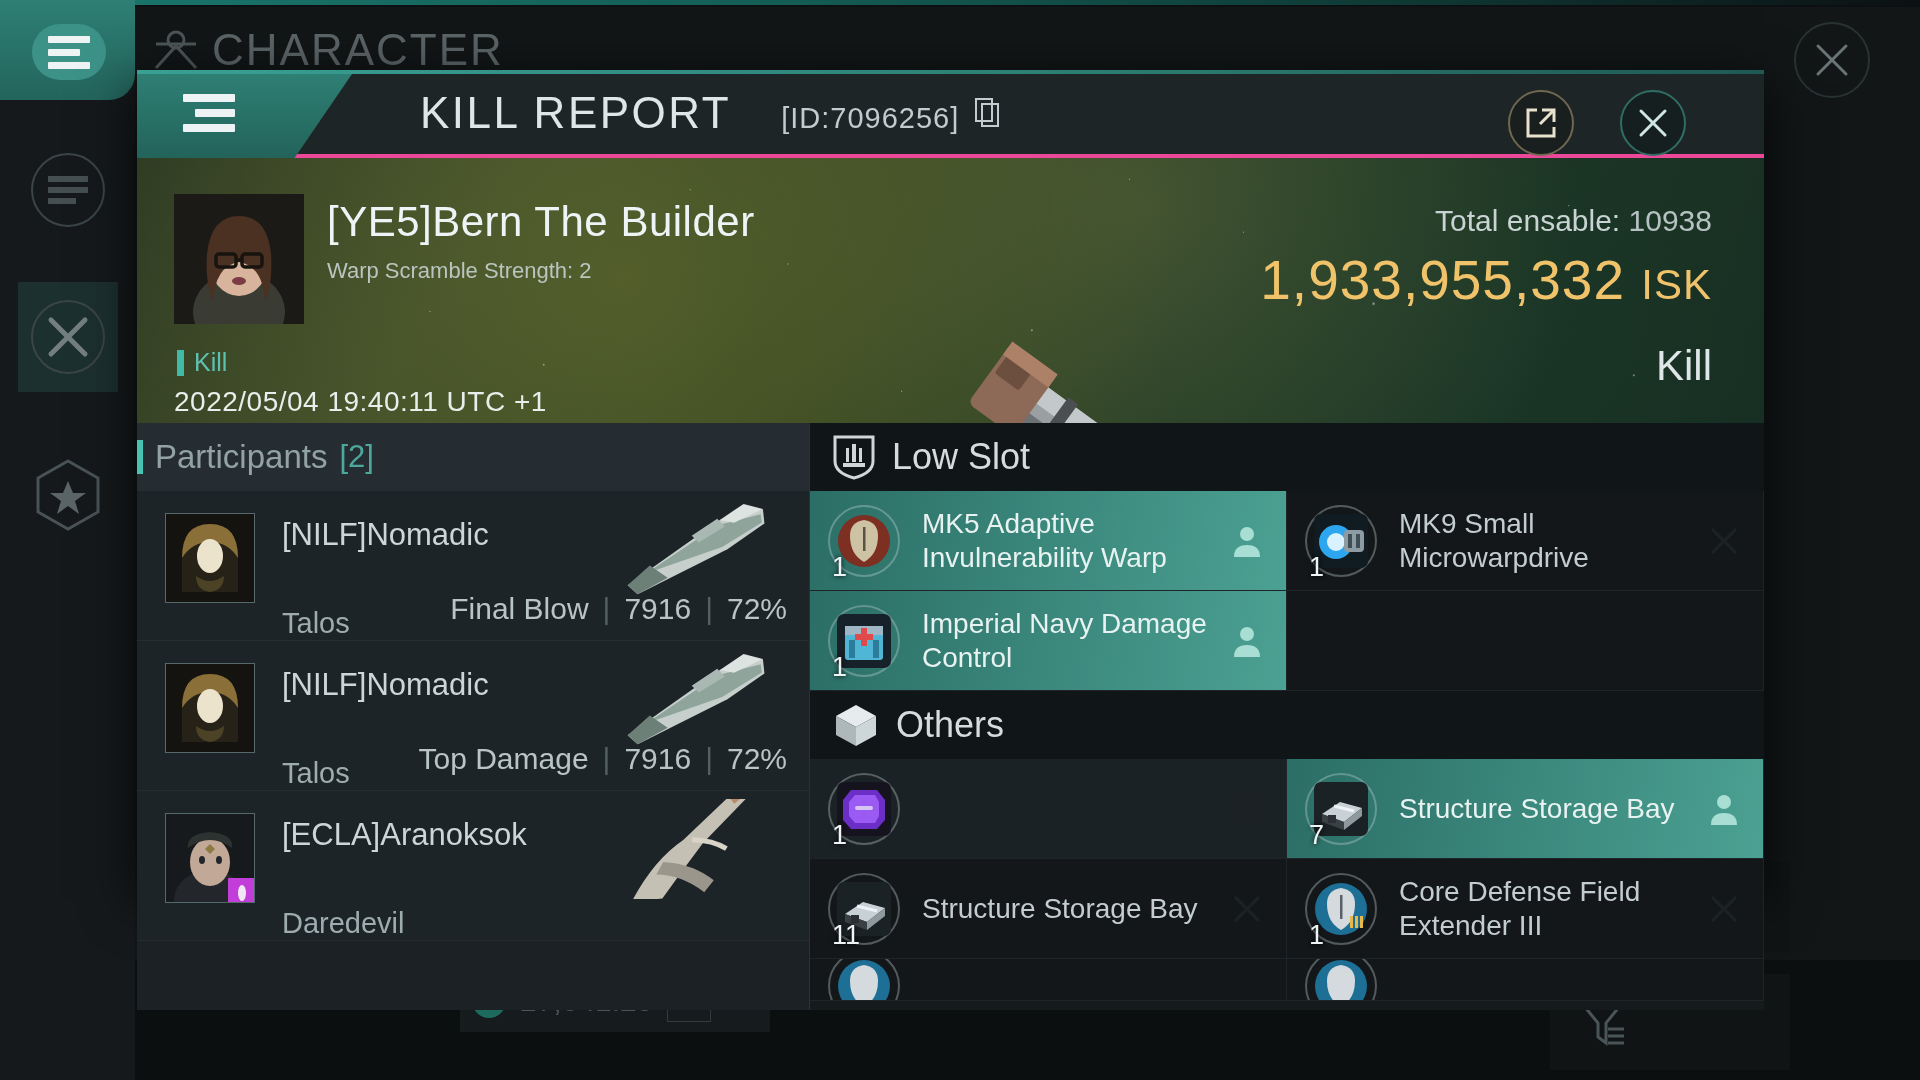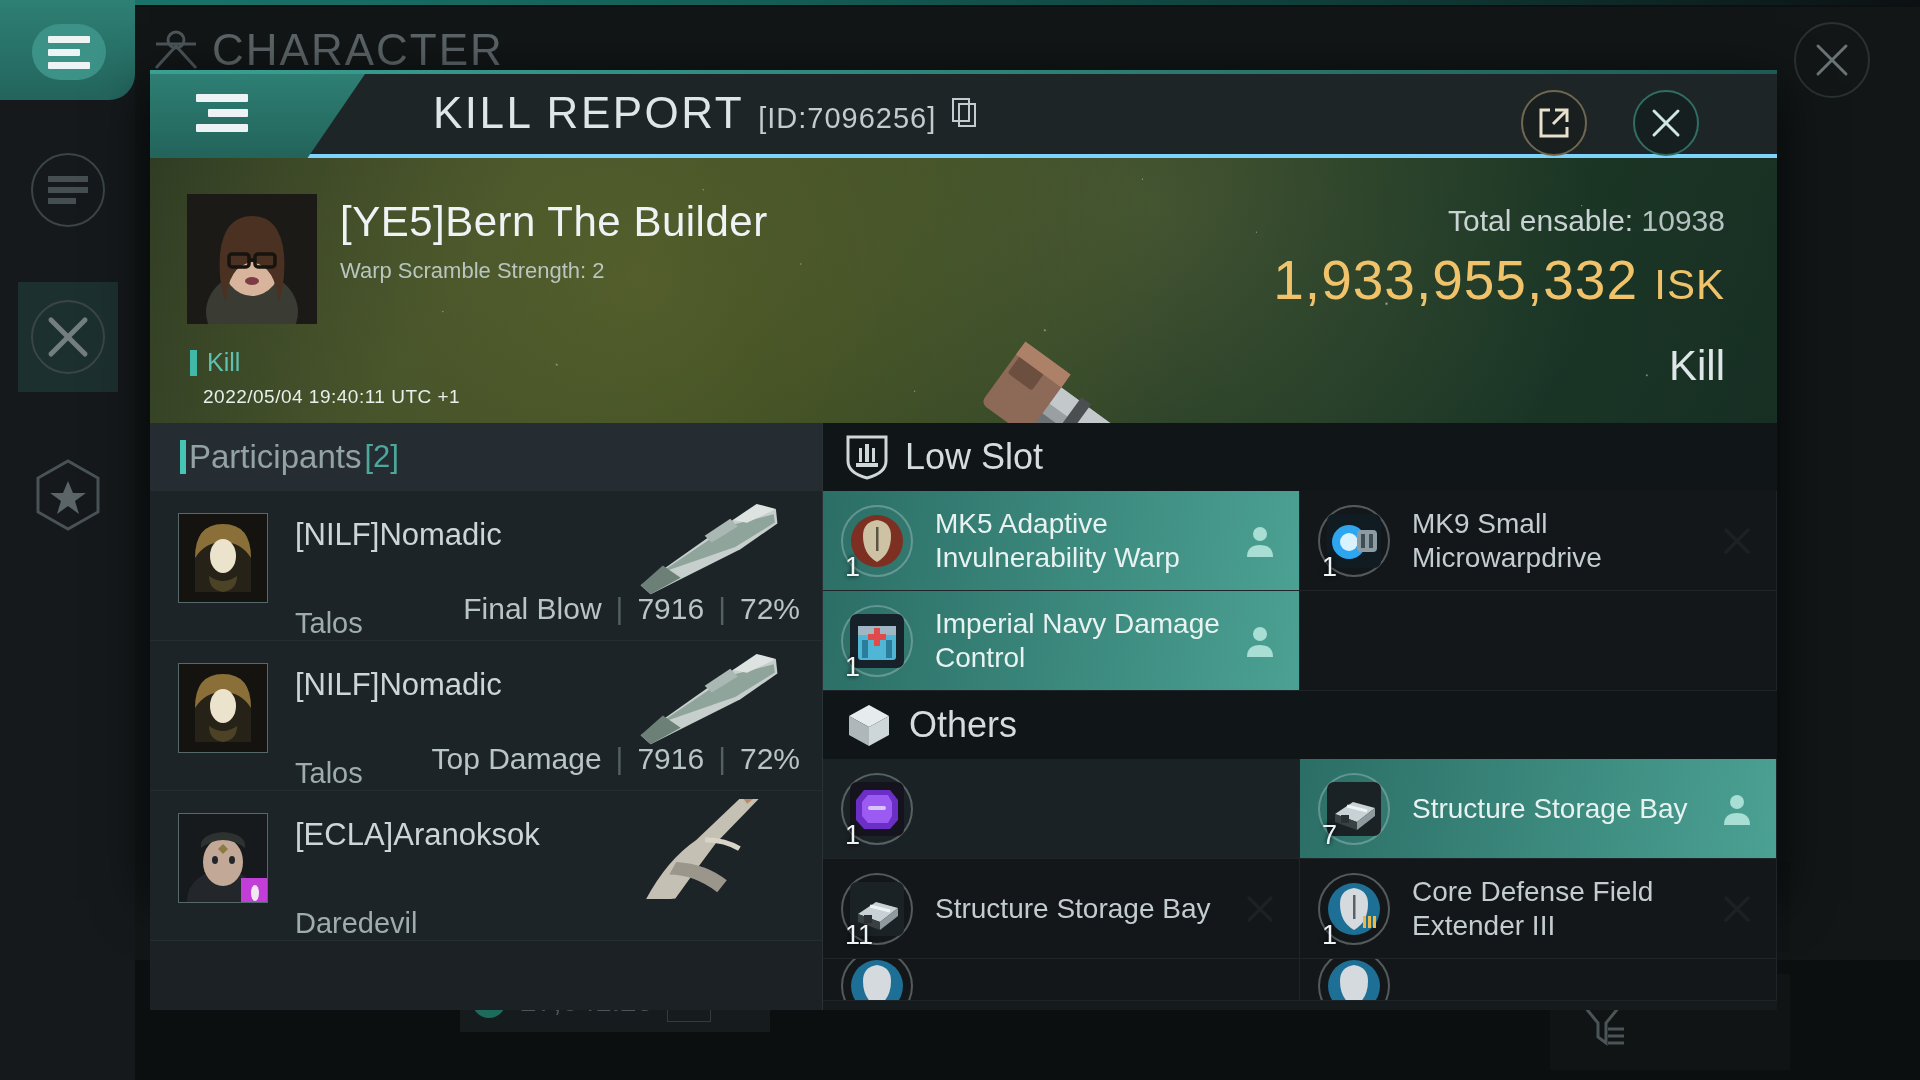--- a/index.html
+++ b/index.html
@@ -51,22 +51,22 @@
      display:flex;align-items:center;justify-content:center; }
   #bg-dispensable { position:absolute; right:130px; bottom:128px; width:240px; height:90px; background:#101415;
      display:flex; align-items:center; padding-left:14px; font-size:30px; color:#474f52; overflow:hidden; }
   #bg-filter { position:absolute; right:130px; bottom:10px; width:240px; height:96px; background:#101415;
      display:flex; align-items:center; justify-content:flex-start; padding-left:26px;}
   #bg-page { position:absolute; right:390px; bottom:138px; display:flex; align-items:center; gap:18px;
      font-size:30px; color:#3f4749; }
 
   
   #modal {
-    position:absolute; left:150px; top:70px; width:1627px; height:816px;
-    background:#7dd3fc;
+    position:absolute; left:137px; top:70px; width:1627px; height:816px;
+    background:#ec4899;
     box-shadow:0 14px 50px rgba(0,0,0,.75);
   }
   #modal-topline { position:absolute; left:0; top:0; width:100%; height:4px;
      background:linear-gradient(90deg,#3aa094,#2d8076 55%,#1e5a53); }
 
   
   #titlebar { position:absolute; left:0; top:4px; width:100%; height:80px; background:#1e2527; }
   #title-tab {
     position:absolute; left:0; top:0; width:215px; height:88px;
     background:linear-gradient(180deg,#2e7f74,#226259);
@@ -74,21 +74,21 @@
     border-bottom-right-radius:6px;
   }
   #title-burger { position:absolute; left:46px; top:20px; display:flex; flex-direction:column; gap:7px; }
   #title-burger i { display:block; height:8px; background:#edf3f4; border-radius:1px; }
   #title-burger i:nth-child(1){ width:52px; }
   #title-burger i:nth-child(2){ width:40px; margin-left:12px; }
   #title-burger i:nth-child(3){ width:52px; }
 
   #title-text { position:absolute; left:283px; top:14px; display:flex; align-items:baseline; gap:14px; }
   #title-text .main { font-size:44px; letter-spacing:2.5px; color:#dfe6e8; }
-  #title-text .id { font-size:29px; color:#c2cbcd; letter-spacing:1px; }
+  #title-text .id { font-size:29px; color:#c2cbcd; letter-spacing:1px;margin-left:36px; }
   #copy-icon { display:inline-block; margin-left:2px; }
 
   .hdr-btn { position:absolute; top:16px; width:66px; height:66px; border-radius:50%;
      display:flex; align-items:center; justify-content:center; }
   #share-btn { right:190px; border:2px solid #6f6750; background:rgba(20,24,22,.5); }
   #close-btn { right:78px; border:2px solid #2f6d65; background:rgba(16,28,27,.6); }
 
   
   #banner {
     position:absolute; left:0; top:88px; width:100%; height:265px; overflow:hidden;
@@ -114,40 +114,40 @@
       radial-gradient(1px 1px at 34% 12%, #fff, transparent);
   }
   #victim-portrait { position:absolute; left:37px; top:36px; width:130px; height:130px;
      background:linear-gradient(170deg,#2c2a28,#14120f); overflow:hidden; }
   #victim-name { position:absolute; left:190px; top:40px; font-size:42px; color:#eef3f5; letter-spacing:.5px; }
   #victim-sub  { position:absolute; left:190px; top:100px; font-size:22px; color:#b9c5bf; }
 
   #kill-tag { position:absolute; left:40px; top:190px; display:flex; align-items:center; gap:10px; }
   #kill-tag .bar { width:7px; height:26px; background:#40b9a9; }
   #kill-tag .lab { font-size:25px; color:#5ec2b3; }
-  #banner-time { position:absolute; left:37px; top:228px; font-size:19px; color:#e8eeec; letter-spacing:.5px;margin-left:16px; }
+  #banner-time { position:absolute; left:37px; top:228px; font-size:28px; color:#e8eeec; letter-spacing:.5px; }
 
   #ship-render { position:absolute; left:795px; top:175px; width:400px; height:280px; }
 
   #victim-right { position:absolute; right:52px; top:38px; text-align:right; }
   #victim-right .shipline { font-size:35px; color:#e9eff1; }
   #victim-right .shipline .cat { font-size:28px; color:#9aa7a4; }
   #victim-right .dmgline { margin-top:8px; font-size:30px; color:#c9d3d4; }
   #victim-right .dmgline .dv { color:#b6c1c2; }
   #victim-right .isk { margin-top:10px; font-size:55px; color:#f0c36b; letter-spacing:1px; }
   #victim-right .isk .unit { font-size:42px; }
   #victim-right .killword { margin-top:30px; font-size:42px; color:#dfe6e8; }
 
   
   #body { position:absolute; left:0; top:353px; width:100%; height:587px; display:flex; }
   #left-col  { width:673px; height:100%; background:#1b2124; border-right:1px solid #2a3235; }
   #right-col { flex:1; height:100%; background:#151a1c; }
 
   
-  #participants-hdr { height:68px; background:#252d33; display:flex; align-items:center; gap:3px; padding-left:30px; }
+  #participants-hdr { height:68px; background:#252d33; display:flex; align-items:center; gap:12px; }
   #participants-hdr .bar { width:6px; height:34px; background:#47c5b4; }
   #participants-hdr .t  { font-size:33px; color:#93a3a4; }
   #participants-hdr .c  { font-size:31px; color:#4da89b; }
 
   .p-row { position:relative; height:150px; border-bottom:1px solid #252d30; background:#1d2427; padding:18px 0 0 28px; }
   .p-portrait { position:absolute; left:28px; top:22px; width:90px; height:90px;
      border:1px solid #55696a; background:linear-gradient(165deg,#3a3528,#100f0c); overflow:hidden; }
   .p-name { position:absolute; left:145px; top:26px; font-size:31px; color:#ccd6d8; }
   .p-ship { position:absolute; left:145px; top:76px; font-size:29px; color:#9eacae;margin-top:40px; }
   .p-stats { position:absolute; right:22px; bottom:14px; font-size:30px; color:#b9c4c6; display:flex; gap:14px; align-items:center;}

